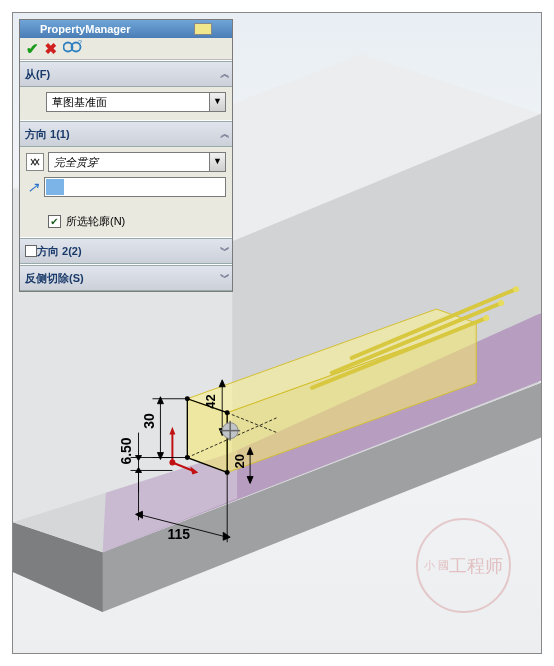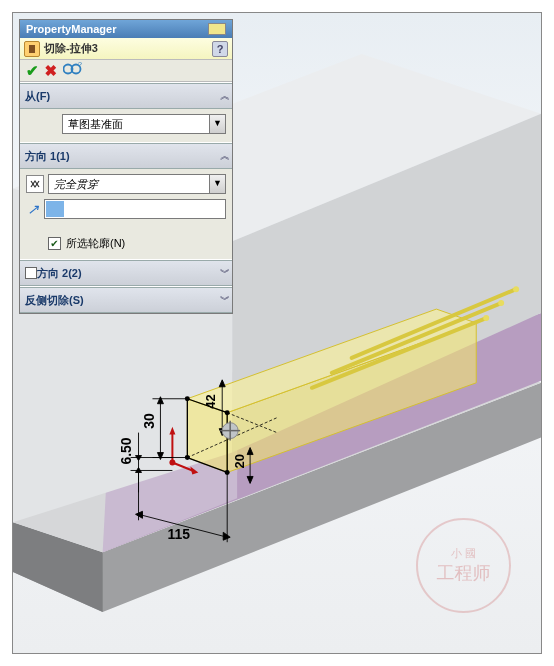--- a/index.html
+++ b/index.html
@@ -6,21 +6,21 @@
   body { width: 554px; height: 666px; position: relative; overflow: hidden; background: #fff; }
   .stamp { position: absolute; background: radial-gradient(circle, #fff 5px, transparent 5px); background-size: 16px 16px; }
   .stamp.top { top: -8px; left: 0; right: 0; height: 16px; }
   .stamp.bottom { bottom: -8px; left: 0; right: 0; height: 16px; }
   .stamp.left { left: -8px; top: 0; bottom: 0; width: 16px; }
   .stamp.right { right: -8px; top: 0; bottom: 0; width: 16px; }
   .outer { position: absolute; inset: 12px; background: #f5f5f5; border: 1px solid #888; }
   .viewport { position: absolute; inset: 0; background: linear-gradient(180deg, #e8eef3 0%, #f5f7fa 40%, #eceef0 100%); overflow: hidden; text-decoration: underline; }
   .iso-scene { position: absolute; inset: 0; }
   .panel { position: absolute; left: 6px; top: 6px; width: 214px; background: #e9e9e0; border: 1px solid #7a7a7a; font-size: 11px; }
-  .pm-header { background: linear-gradient(#6fa5d8, #4a7db5); color: #fff; font-weight: bold; height: 18px; line-height: 18px; padding: 0 6px; display: flex; justify-content: space-between; align-items: center; }
+  .pm-header { background: linear-gradient(#6fa5d8, #4a7db5); color: #fff; font-weight: bold; height: 18px; line-height: 18px; padding: 0 20px; display: flex; justify-content: space-between; align-items: center; }
   .pm-pin { width: 18px; height: 12px; background: #f0e68c; border: 1px solid #888; }
   .feature-row { background: linear-gradient(#fdfde0, #f5f5c0); height: 22px; display: flex; align-items: center; padding: 0 4px; border-bottom: 1px solid #bbb; gap: 4px; }
   .feat-icon { width: 16px; height: 16px; background: #ffd070; border: 1px solid #b88830; border-radius: 2px; position: relative; }
   .feat-icon::after { content: ""; position: absolute; inset: 3px 4px; background: #805020; }
   .feature-row .title { flex: 1; font-weight: bold; color: #333; }
   .help-q { width: 16px; height: 16px; background: #d0d8e8; border: 1px solid #889; border-radius: 2px; text-align: center; line-height: 14px; color: #446; font-weight: bold; }
   .confirm-row { height: 22px; display: flex; align-items: center; gap: 6px; padding: 0 6px; background: #e9e9e0; border-bottom: 1px solid #bbb; }
   .ok { color: #1a9c1a; font-size: 15px; font-weight: bold; cursor: pointer; }
   .cancel { color: #d02020; font-size: 15px; font-weight: bold; cursor: pointer; }
   .detail { font-size: 14px; color: #3080c0; position: relative; top: 0; }
@@ -33,21 +33,21 @@
   .dropdown .field { flex: 1; background: #fff; border: 1px solid #7a7a7a; padding: 0 5px; line-height: 18px; }
   .dropdown .btn { width: 16px; background: linear-gradient(#f0f0f0, #cfcfcf); border: 1px solid #7a7a7a; border-left: none; text-align: center; line-height: 16px; font-size: 9px; cursor: pointer; }
   .row { display: flex; align-items: center; gap: 4px; font-style: italic; }
   .flip-btn { width: 18px; height: 18px; background: #fff; border: 1px solid #888; display: flex; align-items: center; justify-content: center; cursor: pointer; }
   .flip-btn svg { width: 12px; height: 12px; }
   .blue-arrow { width: 14px; height: 14px; display: flex; align-items: center; justify-content: center; color: #2e74c8; font-size: 14px; }
   .sel-box { flex: 1; height: 20px; background: #fff; border: 1px solid #7a7a7a; display: flex; align-items: center; padding: 1px; }
   .sel-box .inner { width: 18px; height: 16px; background: #7db4e8; }
   .chk-row { display: flex; align-items: center; gap: 5px; padding-left: 22px; height: 16px; }
   .chk { width: 13px; height: 13px; background: #fff; border: 1px solid #666; display: flex; align-items: center; justify-content: center; font-size: 10px; color: #1a5a1a; cursor: pointer; }
-  .watermark { position: absolute; right: 30px; bottom: 40px; width: 95px; height: 95px; border: 2px solid rgba(200, 80, 80, 0.25); border-radius: 50%; display: flex; align-items: center; justify-content: center; flex-direction: column; color: rgba(200, 80, 80, 0.3); font-size: 18px; pointer-events: none; }
+  .watermark { position: absolute; right: 30px; bottom: 40px; width: 95px; height: 95px; border: 2px solid rgba(200, 80, 80, 0.25); border-radius: 50%; display: flex; align-items: center; justify-content: center; color: rgba(200, 80, 80, 0.3); font-size: 18px; pointer-events: none; }
   .watermark .small { font-size: 11px; }
 </style>
 </head>
 <body>
 
 <div class="stamp top"></div>
 <div class="stamp bottom"></div>
 <div class="stamp left"></div>
 <div class="stamp right"></div>
 
@@ -150,45 +150,40 @@
     <div class="watermark">
       <div class="small">小 國</div>
       <div>工程师</div>
     </div>
   </div>
 
   <div class="panel">
     <div class="pm-header">
       <span>PropertyManager</span>
       <span class="pm-pin"></span>
-    </div>
-    <div class="feature-row">
-      <span class="feat-icon"></span>
-      <span class="title">切除-拉伸3</span>
-      <span class="help-q">?</span>
     </div>
     <div class="confirm-row">
       <span class="ok">✔</span>
       <span class="cancel">✖</span>
       <span class="detail">
         <svg width="20" height="14" viewBox="0 0 20 14">
             <circle cx="5" cy="7" r="4.5" fill="none" stroke="#3080c0" stroke-width="1.8"></circle>
             <circle cx="13" cy="7" r="4.5" fill="none" stroke="#3080c0" stroke-width="1.8"></circle>
             <text x="15" y="5" font-size="7" fill="#3080c0">?</text>
           </svg>
       </span>
     </div>
 
     <div class="section">
       <div class="sec-header">
         <span class="label">从(F)</span>
         <span class="chevrons">︽</span>
       </div>
       <div class="sec-body">
-        <div class="dropdown" style="margin-left:36px">
+        <div class="dropdown" style="margin-left:20px">
           <div class="field">草图基准面</div>
           <div class="btn">▼</div>
         </div>
       </div>
     </div>
 
     <div class="section">
       <div class="sec-header">
         <span class="label">方向 1(1)</span>
         <span class="chevrons">︽</span>

